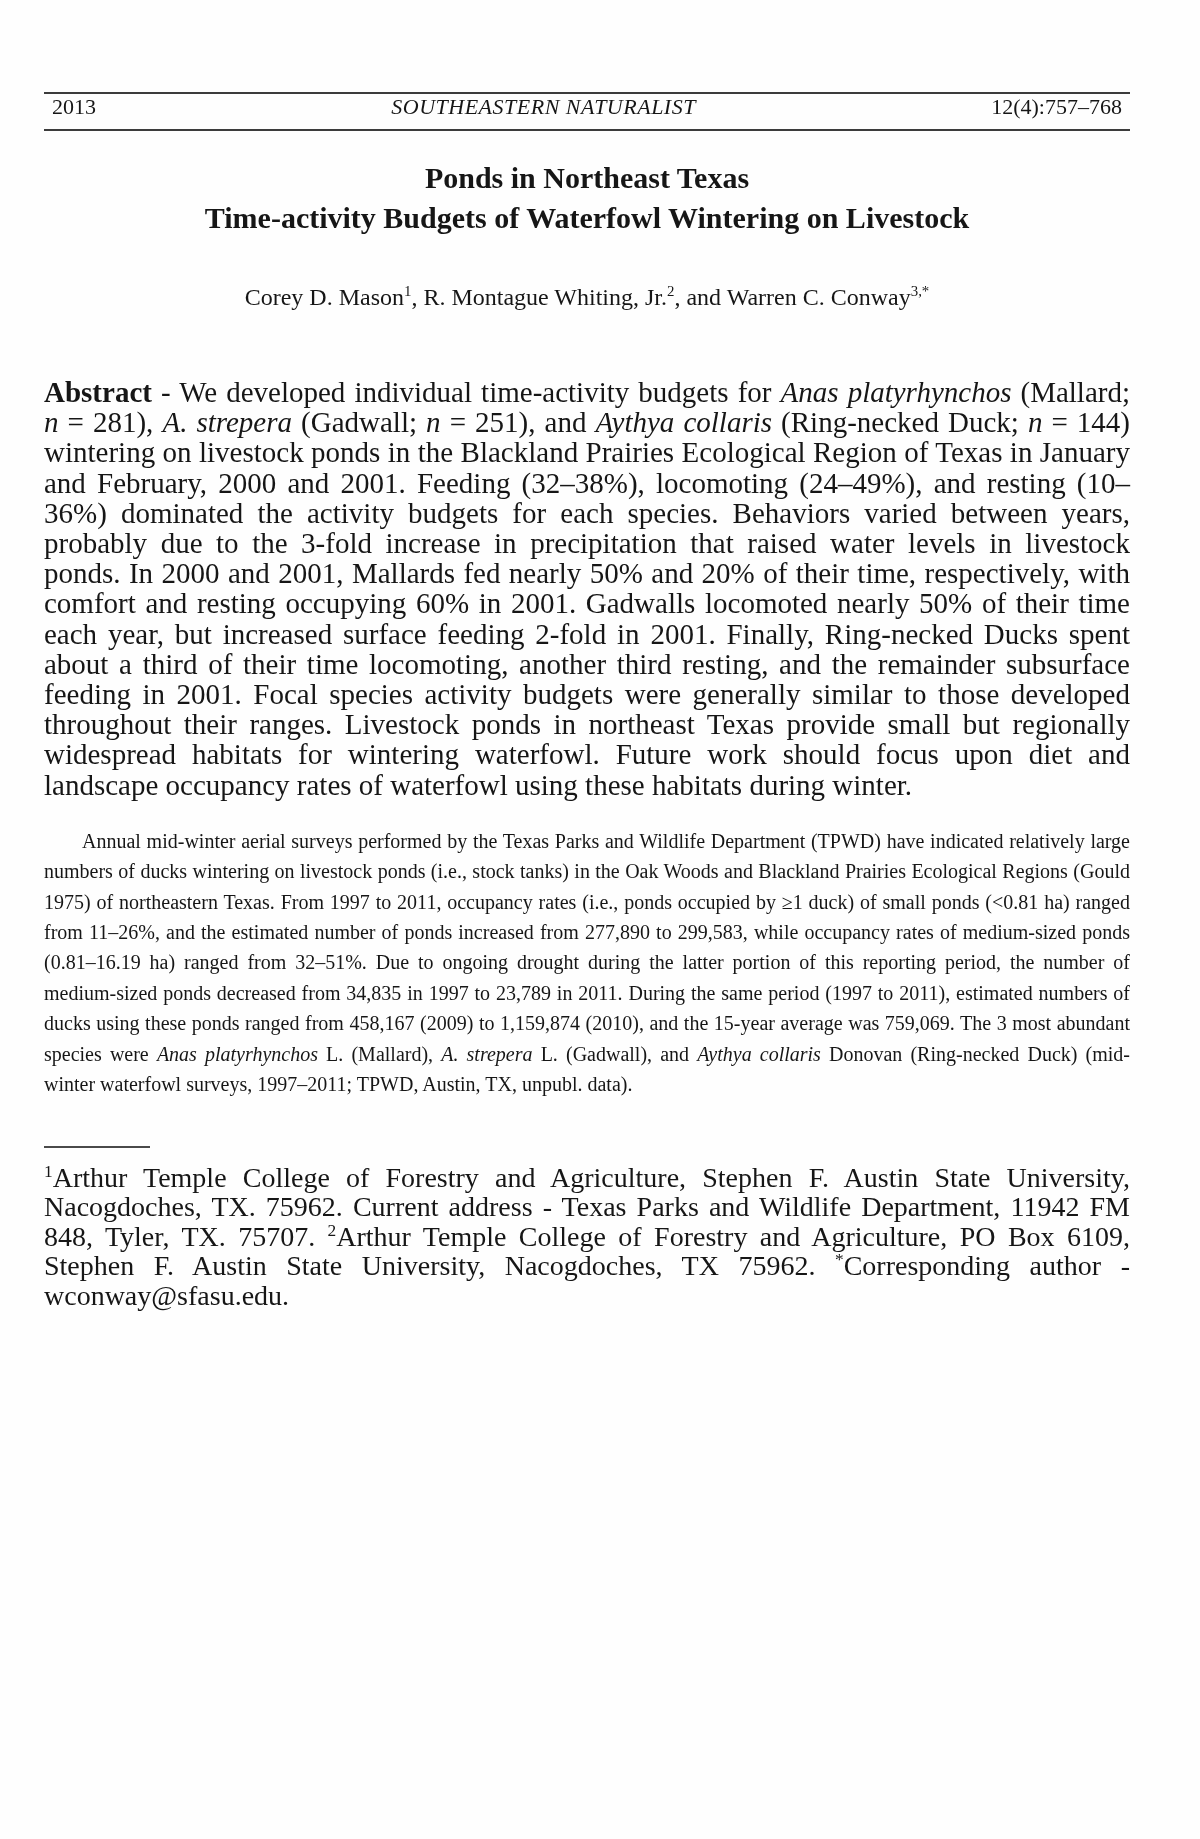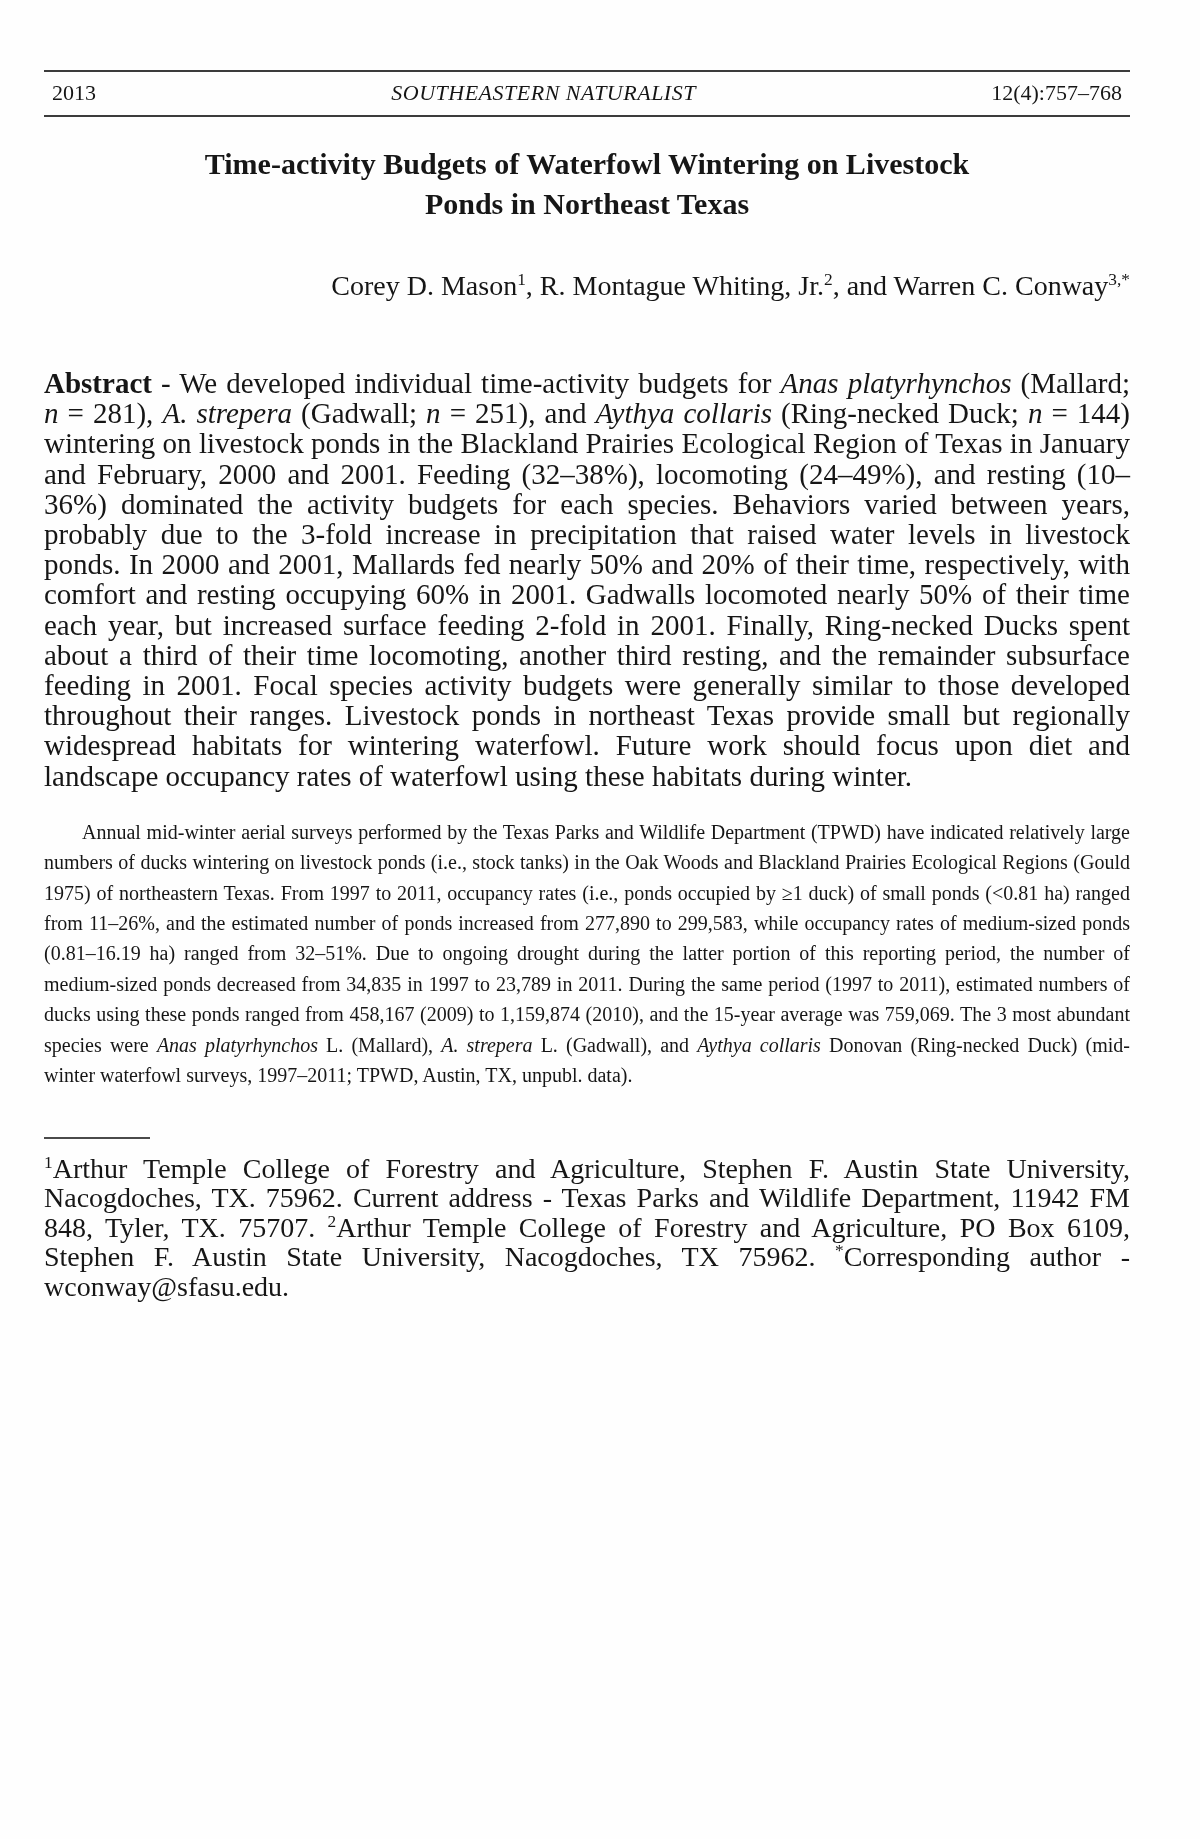--- a/index.html
+++ b/index.html
@@ -10,46 +10,46 @@
     background: #fefefe;
     color: #161616;
     font-family: "Liberation Serif", "DejaVu Serif", serif;
     overflow: hidden;
     box-sizing: border-box;
   }
   .content { margin: 0 70px 0 44px; }
 
   
   .running-head {
-    margin-top: 70px;
+    margin-top: 92px;
     display: flex;
     justify-content: space-between;
     align-items: flex-end;
     border-top: 2px solid #3c3c3c;
     border-bottom: 2px solid #3c3c3c;
-    padding: 8px 8px 9px 8px;
+    padding: 0 8px 9px 8px;
     font-size: 22px;
   }
   .running-head .journal {
     font-style: italic;
     letter-spacing: 0.5px;
   }
 
   
   .article-title {
     margin-top: 27px;
     text-align: center;
     font-size: 30px;
     font-weight: bold;
     line-height: 40px;
   }
   .authors {
     margin-top: 46px;
-    text-align: right;
-    font-size: 28px;
+    text-align: center;
+    font-size: 24px;
   }
   sup {
     font-size: 0.62em;
     vertical-align: super;
     line-height: 0;
   }
 
   
   .abstract {
     margin: 66px 0 0 0;
@@ -106,22 +106,22 @@
 <div class="page">
   <div class="content">
 
     <div class="running-head">
       <span class="year">2013</span>
       <span class="journal">SOUTHEASTERN NATURALIST</span>
       <span class="citation">12(4):757–768</span>
     </div>
 
     <div class="article-title">
+      <div>Ponds in Northeast Texas</div>
       <div>Time-activity Budgets of Waterfowl Wintering on Livestock</div>
-      <div>Ponds in Northeast Texas</div>
     </div>
 
     <p class="authors"><span>Corey D. Mason</span><sup>1</sup><span>, R. Montague Whiting, Jr.</span><sup>2</sup><span>, and Warren C. Conway</span><sup>3,*</sup></p>
 
     <p class="abstract"><span class="abstract-label">Abstract</span><span> - We developed individual time-activity budgets for </span><i>Anas platyrhynchos</i><span> (Mallard; </span><i>n</i><span> = 281), </span><i>A. strepera</i><span> (Gadwall; </span><i>n</i><span> = 251), and </span><i>Aythya collaris</i><span> (Ring-necked Duck; </span><i>n</i><span> = 144) wintering on livestock ponds in the Blackland Prairies Ecological Region of Texas in January and February, 2000 and 2001. Feeding (32–38%), locomoting (24–49%), and resting (10–36%) dominated the activity budgets for each species. Behaviors varied between years, probably due to the 3-fold increase in precipitation that raised water levels in livestock ponds. In 2000 and 2001, Mallards fed nearly 50% and 20% of their time, respectively, with comfort and resting occupying 60% in 2001. Gadwalls locomoted nearly 50% of their time each year, but increased surface feeding 2-fold in 2001. Finally, Ring-necked Ducks spent about a third of their time locomoting, another third resting, and the remainder subsurface feeding in 2001. Focal species activity budgets were generally similar to those developed throughout their ranges. Livestock ponds in northeast Texas provide small but regionally widespread habitats for wintering waterfowl. Future work should focus upon diet and landscape occupancy rates of waterfowl using these habitats during winter.</span></p>
 
 
     <p class="body-par first"><span>Annual mid-winter aerial surveys performed by the Texas Parks and Wildlife Department (TPWD) have indicated relatively large numbers of ducks wintering on livestock ponds (i.e., stock tanks) in the Oak Woods and Blackland Prairies Ecological Regions (Gould 1975) of northeastern Texas. From 1997 to 2011, occupancy rates (i.e., ponds occupied by ≥1 duck) of small ponds (&lt;0.81 ha) ranged from 11–26%, and the estimated number of ponds increased from 277,890 to 299,583, while occupancy rates of medium-sized ponds (0.81–16.19 ha) ranged from 32–51%. Due to ongoing drought during the latter portion of this reporting period, the number of medium-sized ponds decreased from 34,835 in 1997 to 23,789 in 2011. During the same period (1997 to 2011), estimated numbers of ducks using these ponds ranged from 458,167 (2009) to 1,159,874 (2010), and the 15-year average was 759,069. The 3 most abundant species were </span><i>Anas platyrhynchos</i><span> L. (Mallard), </span><i>A. strepera</i><span> L. (Gadwall), and </span><i>Aythya collaris</i><span> Donovan (Ring-necked Duck) (mid-winter waterfowl surveys, 1997–2011; TPWD, Austin, TX, unpubl. data).</span></p>
 
 

